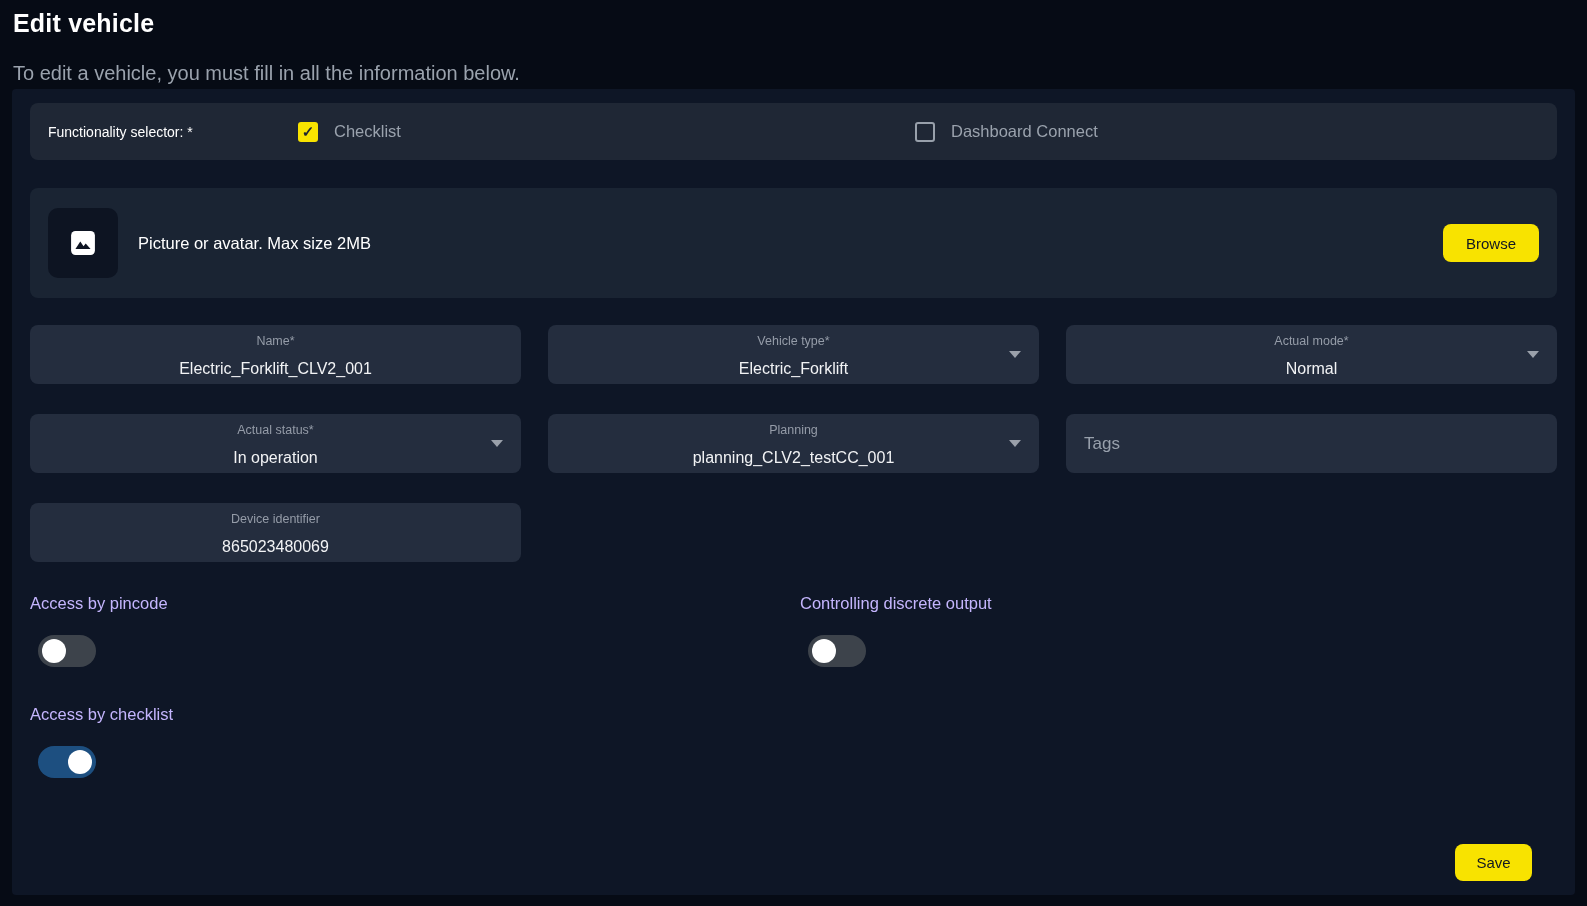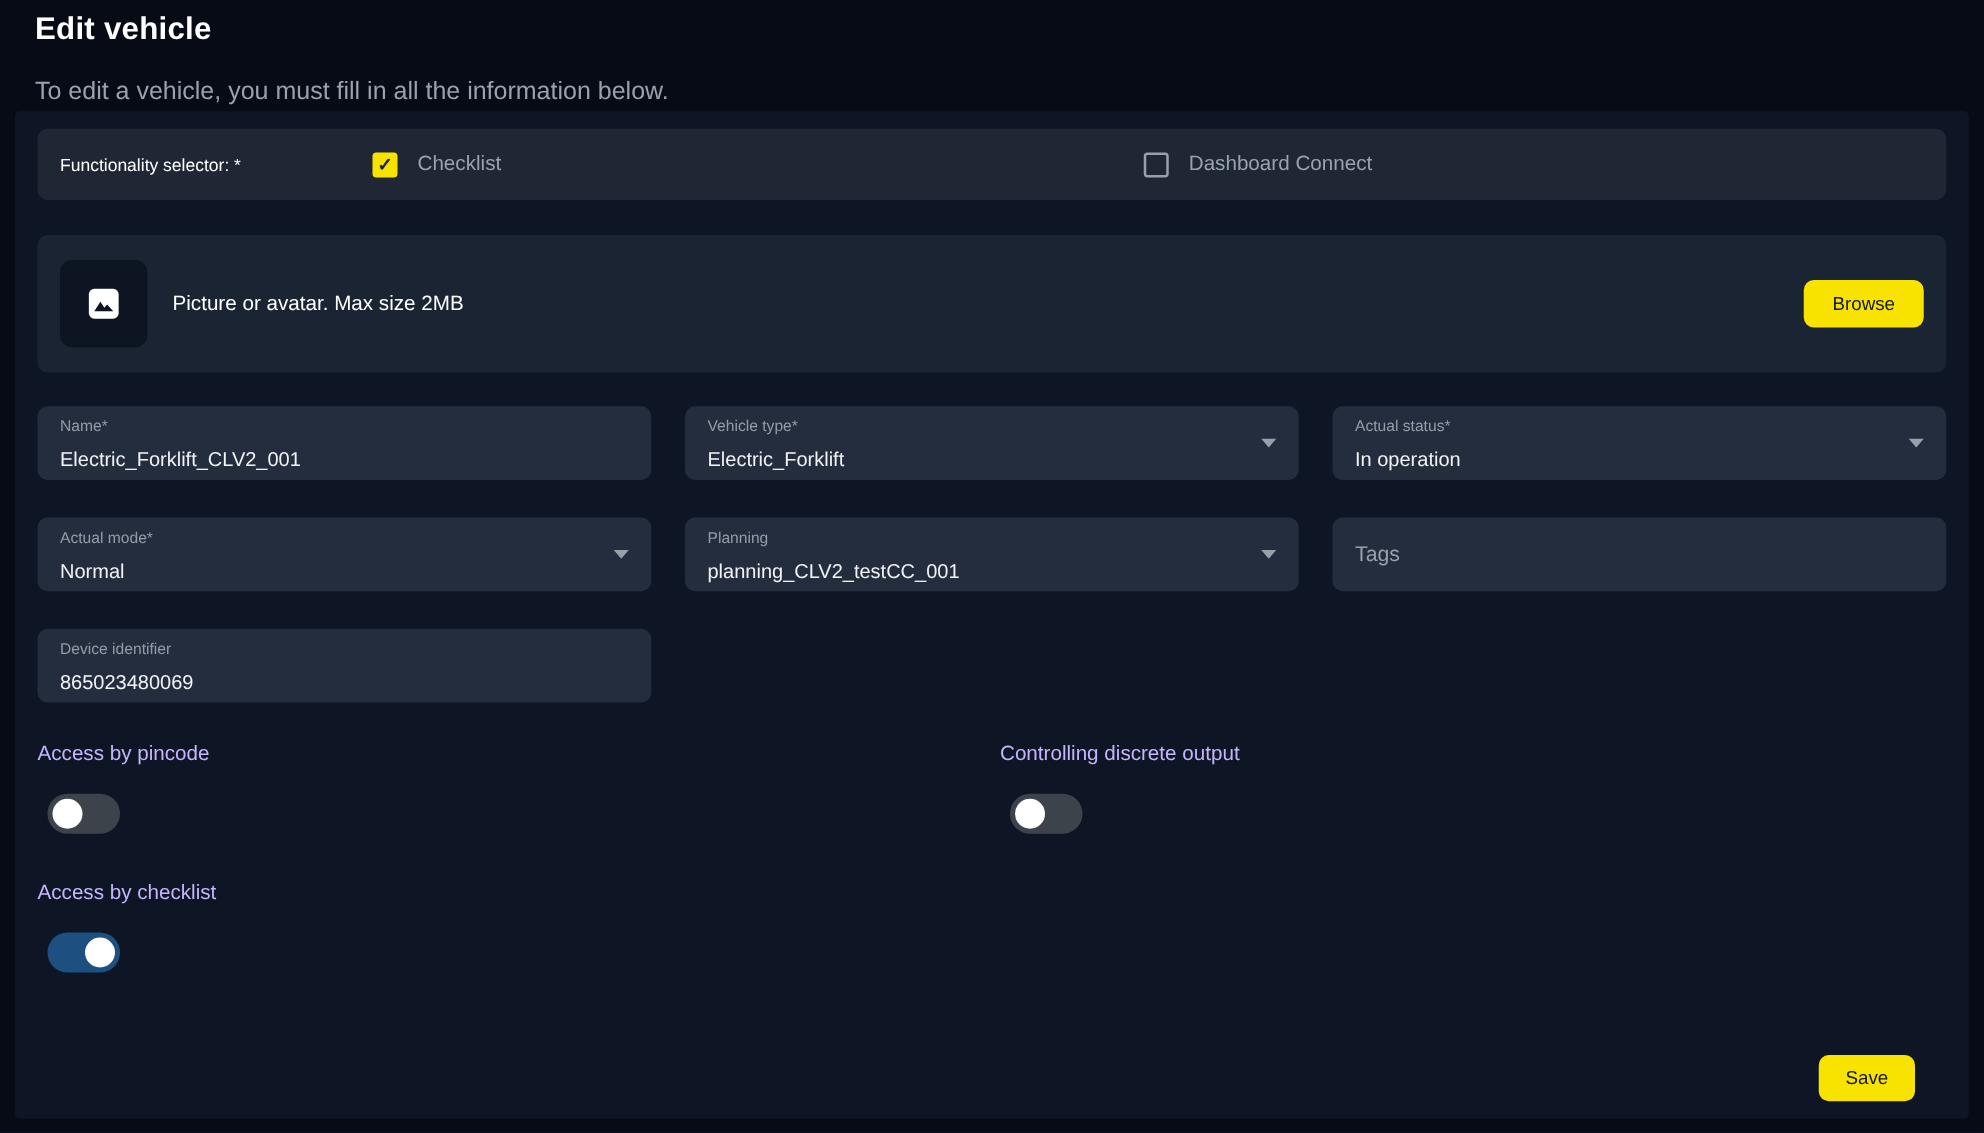--- a/index.html
+++ b/index.html
@@ -15,21 +15,21 @@
     --text-white:#f2f3f5;
   }
   *{margin:0;padding:0;box-sizing:border-box;}
   html,body{width:1587px;height:906px;overflow:hidden;}
   body{
     background:var(--page-bg);
     font-family:"Liberation Sans", sans-serif;
     color:var(--text-white);
   }
   
-  .header{padding:9px 0 0 28px;height:89px;}
+  .header{padding:9px 0 0 13px;height:89px;}
   .page-title{font-size:25px;font-weight:bold;color:#ffffff;letter-spacing:.2px;}
   .page-subtitle{margin-top:24px;font-size:20px;color:var(--text-gray);}
   
   .panel{
     position:absolute;left:12px;top:89px;width:1563px;height:806px;
     background:var(--panel-bg);border-radius:4px;
     padding:14px 18px 0 18px;
   }
   
   .func-bar{
@@ -57,21 +57,21 @@
   }
   .picture-text{margin-left:20px;font-size:16.5px;color:#ffffff;}
   .btn-yellow{
     background:var(--accent);color:#111722;border:none;border-radius:8px;
     font-family:Liberation Sans, sans-serif;font-size:15px;cursor:pointer;
   }
   .browse-btn{margin-left:auto;width:96px;height:38px;}
   
   .form-grid{
     margin-top:27px;display:grid;grid-template-columns:repeat(3,1fr);
-    column-gap:27px;row-gap:30px;
+    column-gap:27px;row-gap:30px;text-align:center;
   }
   .field{
     height:59px;background:var(--field-bg);border-radius:8px;
     padding:9px 18px;position:relative;cursor:text;
   }
   .field-label{font-size:12.5px;color:var(--label-gray);}
   .field-value{margin-top:12px;font-size:16px;color:var(--text-white);white-space:nowrap;}
   .select-arrow{
     position:absolute;right:18px;top:26px;width:0;height:0;
     border-left:6px solid transparent;border-right:6px solid transparent;
@@ -134,28 +134,28 @@
     <div class="field">
       <div class="field-label">Name*</div>
       <div class="field-value">Electric_Forklift_CLV2_001</div>
     </div>
     <div class="field">
       <div class="field-label">Vehicle type*</div>
       <div class="field-value">Electric_Forklift</div>
       <span class="select-arrow"></span>
     </div>
     <div class="field">
-      <div class="field-label">Actual status*</div>
-      <div class="field-value">In operation</div>
+      <div class="field-label">Actual mode*</div>
+      <div class="field-value">Normal</div>
       <span class="select-arrow"></span>
     </div>
 
     <div class="field">
-      <div class="field-label">Actual mode*</div>
-      <div class="field-value">Normal</div>
+      <div class="field-label">Actual status*</div>
+      <div class="field-value">In operation</div>
       <span class="select-arrow"></span>
     </div>
     <div class="field">
       <div class="field-label">Planning</div>
       <div class="field-value">planning_CLV2_testCC_001</div>
       <span class="select-arrow"></span>
     </div>
     <div class="field tags">
       <span class="placeholder">Tags</span>
     </div>

